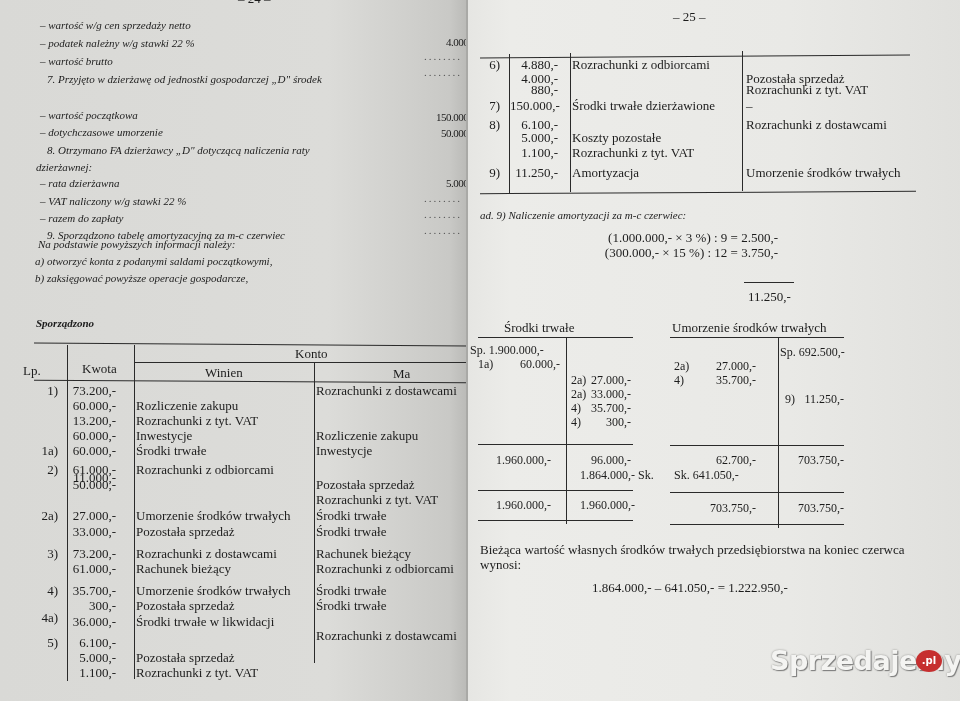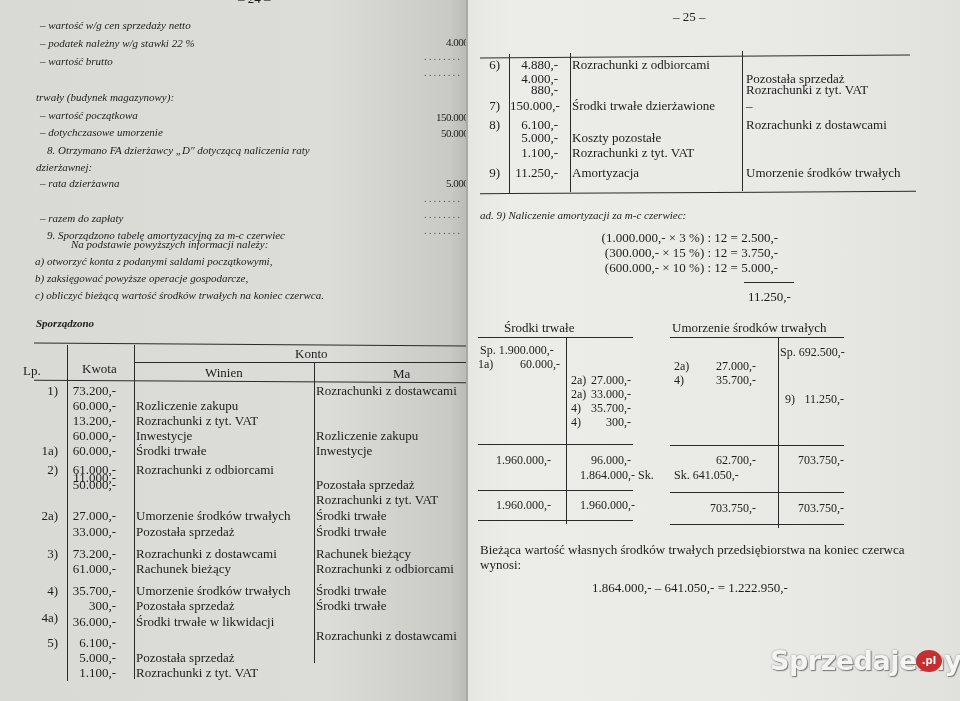--- a/index.html
+++ b/index.html
@@ -24,43 +24,43 @@
 </style>
 </head>
 <body>
 
 <div class="page page-left">
   <div class="abs pgnum" style="left:238px;top:-9px;">– 24 –</div>
 
   <div class="abs t" style="left:40px;top:17px;">– wartość w/g cen sprzedaży netto</div>
   <div class="abs t" style="left:40px;top:35px;">– podatek należny w/g stawki 22 %</div>
   <div class="abs t" style="left:40px;top:53px;">– wartość brutto</div>
-  <div class="abs t" style="left:36px;top:89px;">trwały (budynek magazynowy):</div>
+  <div class="abs t" style="left:47px;top:71px;">7. Przyjęto w dzierżawę od jednostki gospodarczej „D" środek</div>
   <div class="abs t" style="left:40px;top:107px;">– wartość początkowa</div>
   <div class="abs t" style="left:40px;top:124px;">– dotychczasowe umorzenie</div>
   <div class="abs t" style="left:47px;top:142px;">8. Otrzymano FA dzierżawcy „D" dotyczącą naliczenia raty</div>
   <div class="abs t" style="left:36px;top:159px;">dzierżawnej:</div>
   <div class="abs t" style="left:40px;top:175px;">– rata dzierżawna</div>
+  <div class="abs t" style="left:40px;top:193px;">– VAT naliczony w/g stawki 22 %</div>
   <div class="abs t" style="left:40px;top:210px;">– razem do zapłaty</div>
   <div class="abs t" style="left:47px;top:227px;">9. Sporządzono tabelę amortyzacyjną za m-c czerwiec</div>
 
   <div class="abs margin-num" style="left:446px;top:36px;">4.000,</div>
   <div class="abs dots" style="left:424px;top:50px;">........</div>
   <div class="abs dots" style="left:424px;top:66px;">........</div>
   <div class="abs margin-num" style="left:436px;top:111px;">150.000,</div>
   <div class="abs margin-num" style="left:441px;top:127px;">50.000,</div>
   <div class="abs margin-num" style="left:446px;top:177px;">5.000,</div>
   <div class="abs dots" style="left:424px;top:192px;">........</div>
   <div class="abs dots" style="left:424px;top:208px;">........</div>
   <div class="abs dots" style="left:424px;top:224px;">........</div>
 
-  <div class="abs t" style="left:38px;top:236px;margin-left:33px;">Na podstawie powyższych informacji należy:</div>
+  <div class="abs t" style="left:38px;top:236px;">Na podstawie powyższych informacji należy:</div>
   <div class="abs t" style="left:35px;top:270px;">b) zaksięgować powyższe operacje gospodarcze,</div>
   <div class="abs t" style="left:35px;top:253px;">a) otworzyć konta z podanymi saldami początkowymi,</div>
-  <div class="abs t" style="left:35px;top:287px;">c) obliczyć bieżącą wartość środków trwałych na koniec czerwca.</div>
 
   <div class="abs t b" style="left:36px;top:315px;">Sporządzono</div>
 
   <div class="hl" style="left:34px;top:344px;width:434px;transform:rotate(0.4deg);"></div>
   <div class="hl" style="left:135px;top:362px;width:333px;"></div>
   <div class="hl" style="left:34px;top:381px;width:434px;transform:rotate(0.3deg);"></div>
   <div class="vl" style="left:67px;top:345px;height:336px;"></div>
   <div class="vl" style="left:134px;top:345px;height:334px;"></div>
   <div class="vl" style="left:314px;top:363px;height:300px;"></div>
 
@@ -243,34 +243,33 @@
       </div>
       <div>
         <div class="abs s r" style="left: 14px; width: 18px; top: 165px;">9)</div>
         <div class="abs s r" style="left: 42px; width: 48px; top: 165px;">11.250,-</div>
         <div class="abs s" style="left: 104px; top: 165px;">Amortyzacja</div>
         <div class="abs s" style="left: 278px; top: 165px;">Umorzenie środków trwałych</div>
       </div>
     </div>
 
   <div class="abs t" style="left:12px;top:207px;">ad. 9) Naliczenie amortyzacji za m-c czerwiec:</div>
-  <div class="abs s r" style="left:110px;width:200px;top:230px;">(1.000.000,- × 3 %) : 12 = 2.500,-</div>
+  <div class="abs s r" style="left:110px;width:200px;top:230px;">(1.000.000,- × 3 %) : 9 = 2.500,-</div>
   <div class="abs s r" style="left:110px;width:200px;top:245px;">(300.000,- × 15 %) : 12 = 3.750,-</div>
-  <div class="abs s r" style="left:110px;width:200px;top:260px;">(600.000,- × 10 %) : 12 = 5.000,-</div>
   <div class="hl" style="left:276px;top:282px;width:50px;"></div>
   <div class="abs s" style="left:280px;top:289px;">11.250,-</div>
 
   <div class="abs s" style="left:36px;top:320px;">Środki trwałe</div>
   <div class="hl" style="left:10px;top:337px;width:155px;"></div>
   <div class="vl" style="left:98px;top:338px;height:186px;"></div>
   <div class="hl" style="left:10px;top:444px;width:155px;"></div>
   <div class="hl" style="left:10px;top:490px;width:155px;"></div>
   <div class="hl" style="left:10px;top:520px;width:155px;"></div>
 
-  <div class="abs xs" style="left:12px;top:343px;"><span>Sp.</span> <span>1.900.000,-</span></div>
+  <div class="abs xs" style="left:2px;top:343px;"><span>Sp.</span> <span>1.900.000,-</span></div>
   <div class="abs xs" style="left:10px;top:357px;width:82px;"><span>1a)</span><span style="float:right">60.000,-</span></div>
 
   <div class="abs xs" style="left:103px;top:373px;width:60px;"><span>2a)</span><span style="float:right">27.000,-</span></div>
   <div class="abs xs" style="left:103px;top:387px;width:60px;"><span>2a)</span><span style="float:right">33.000,-</span></div>
   <div class="abs xs" style="left:103px;top:401px;width:60px;"><span>4)</span><span style="float:right">35.700,-</span></div>
   <div class="abs xs" style="left:103px;top:415px;width:60px;"><span>4)</span><span style="float:right">300,-</span></div>
 
   <div class="abs xs" style="left:28px;top:453px;">1.960.000,-</div>
   <div class="abs xs r" style="left:100px;width:63px;top:453px;">96.000,-</div>
   <div class="abs xs" style="left:112px;top:468px;">1.864.000,- Sk.</div>

